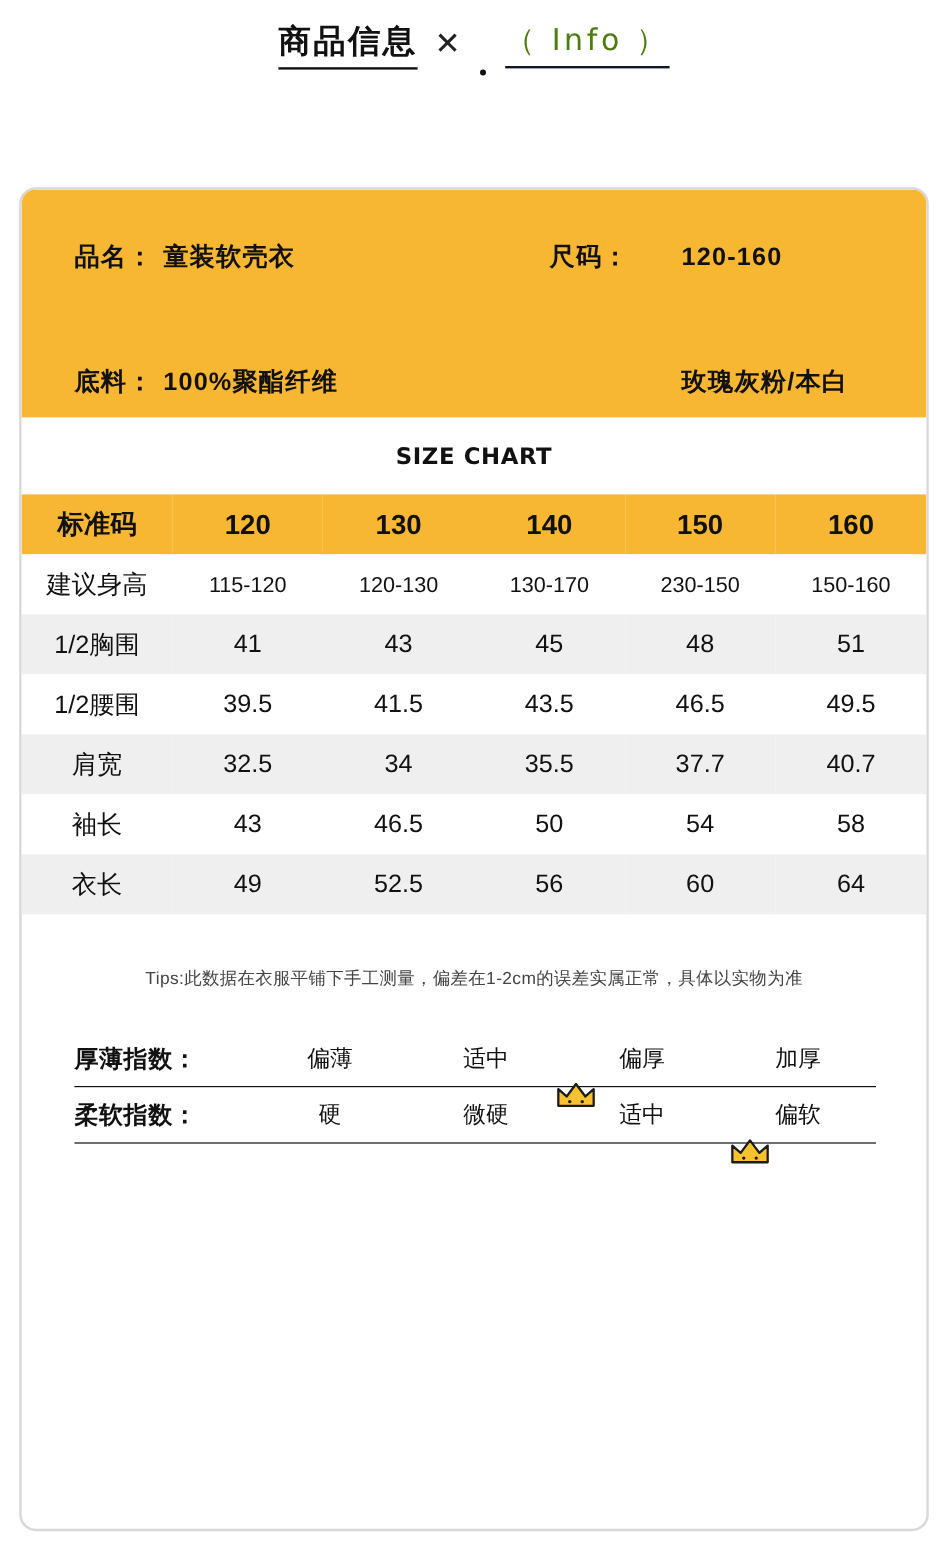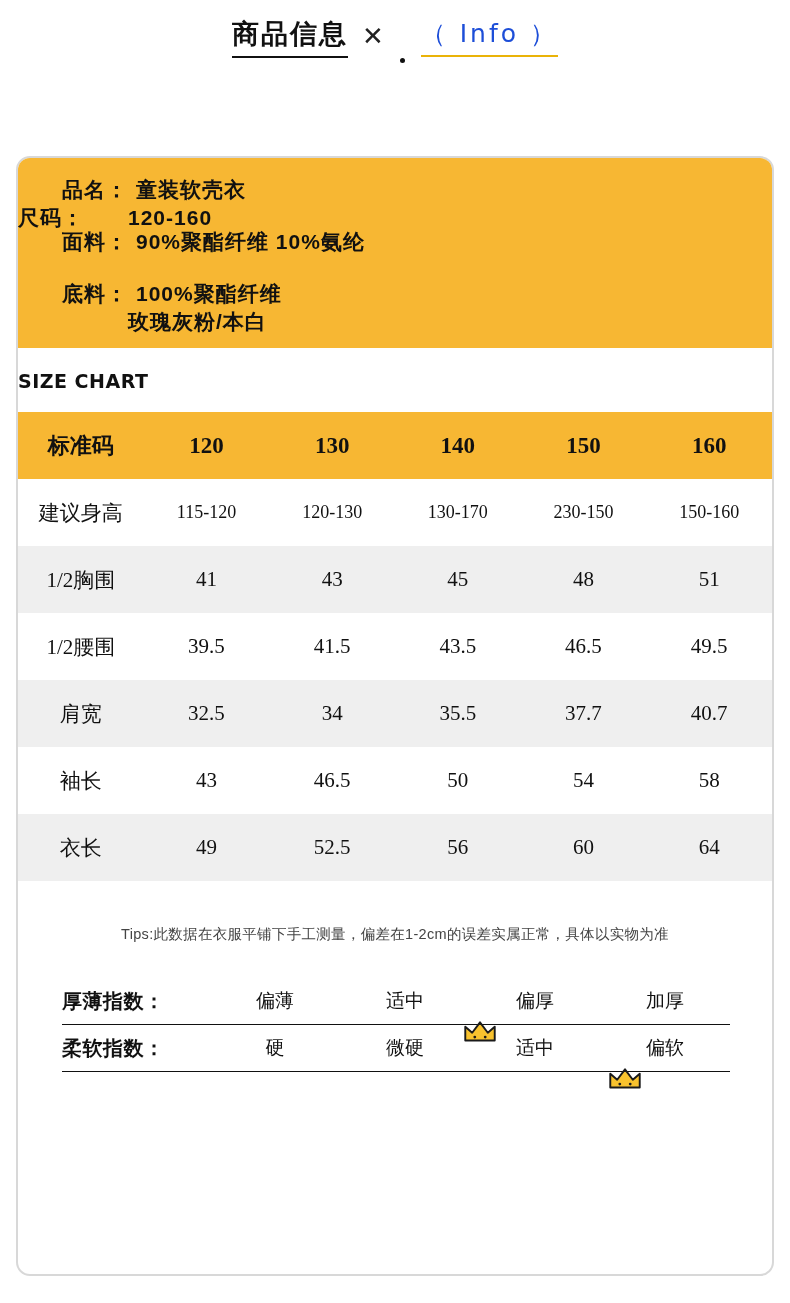--- a/index.html
+++ b/index.html
@@ -42,23 +42,23 @@
   .header-x {
     font-size: 26px;
     color: #222;
     font-weight: 300;
     position: relative;
     top: -2px;
   }
   .header-en {
     font-size: 25px;
     letter-spacing: 3px;
-    color: #1d4ed8;
+    color: #4d7c0f;
     padding-bottom: 6px;
-    border-bottom: 2px solid #eab308;
+    border-bottom: 2px solid #0f172a;
     line-height: 1.2;
     font-family: "DejaVu Sans", sans-serif;
   }
   .header-dot {
     width: 5px;
     height: 5px;
     border-radius: 50%;
     background: #111;
     margin: 0 2px;
     position: relative;
@@ -78,23 +78,22 @@
     background: #fff;
   }
 
   
   .info {
     background: #f7b733;
     padding: 18px 0 16px 0;
   }
   .info-row {
     display: flex;
-    align-items: flex-start;
+    align-items: flex-end;
     height: 52px;
-    flex-direction: column;
   }
   .info-label {
     width: 118px;
     text-align: right;
     font-size: 21px;
     font-weight: 700;
     color: #111;
     padding-right: 8px;
     letter-spacing: 1px;
   }
@@ -117,44 +116,44 @@
   .info-value-r {
     font-size: 21px;
     font-weight: 700;
     color: #111;
     letter-spacing: 1px;
   }
   .info-value-r.indent { padding-left: 110px; }
 
   
   .size-chart-title {
+    text-align: center;
     font-size: 19px;
     font-weight: 700;
     letter-spacing: 0.5px;
     padding: 22px 0 20px 0;
     color: #111;
     background: #fff;
     font-family: "DejaVu Sans", sans-serif;
   }
 
   
   table.size-table {
     width: 100%;
     border-collapse: collapse;
     table-layout: fixed;
   }
   table.size-table th,
   table.size-table td {
     text-align: center;
     font-size: 21px;
     color: #111;
-    height: 67px;
+    height: 50px;
     vertical-align: middle;
     padding: 0;
-    font-family: Liberation Serif, serif;
   }
   table.size-table thead th {
     background: #f7b733;
     font-weight: 700;
     font-size: 23px;
   }
   table.size-table thead th:first-child {
     font-size: 22px;
   }
   table.size-table tbody tr:nth-child(odd) { background: #ffffff; }
@@ -237,24 +236,20 @@
         <span class="info-label">品名：</span>
         <span class="info-value">童装软壳衣</span>
       </div>
       <div class="info-col-right">
         <span class="info-label-r">尺码：</span>
         <span class="info-value-r">120-160</span>
       </div>
     </div>
 
     <div class="info-row">
-      <div class="info-col-left">
-        <span class="info-label">面料：</span>
-        <span class="info-value">90%聚酯纤维  10%氨纶</span>
-      </div>
     </div>
 
     <div class="info-row">
       <div class="info-col-left">
         <span class="info-label">底料：</span>
         <span class="info-value">100%聚酯纤维</span>
       </div>
       <div class="info-col-right">
         <span class="info-value-r indent">玫瑰灰粉/本白</span>
       </div>

